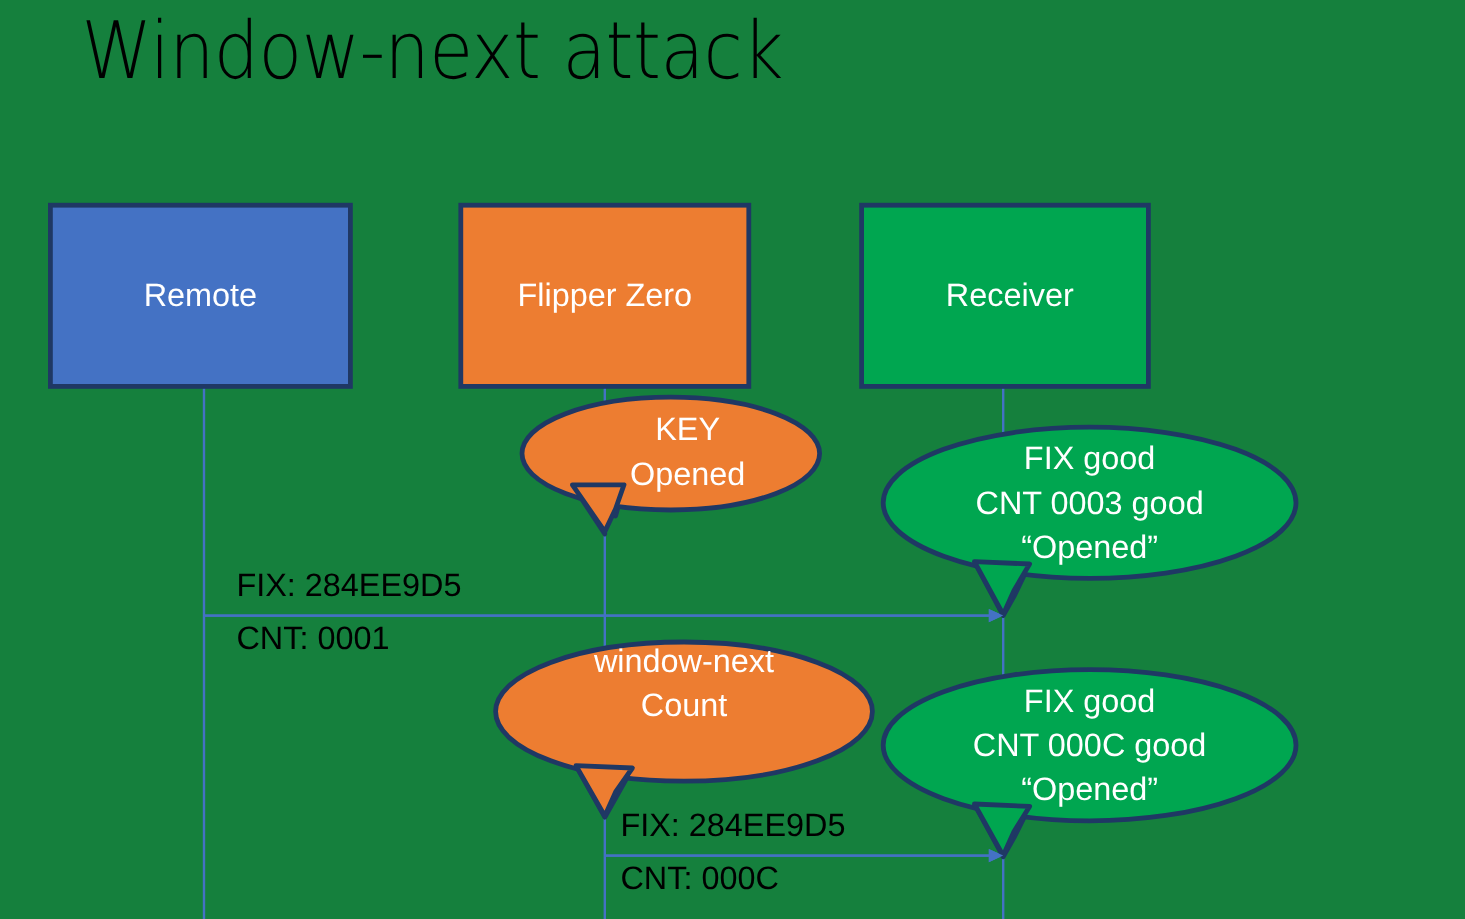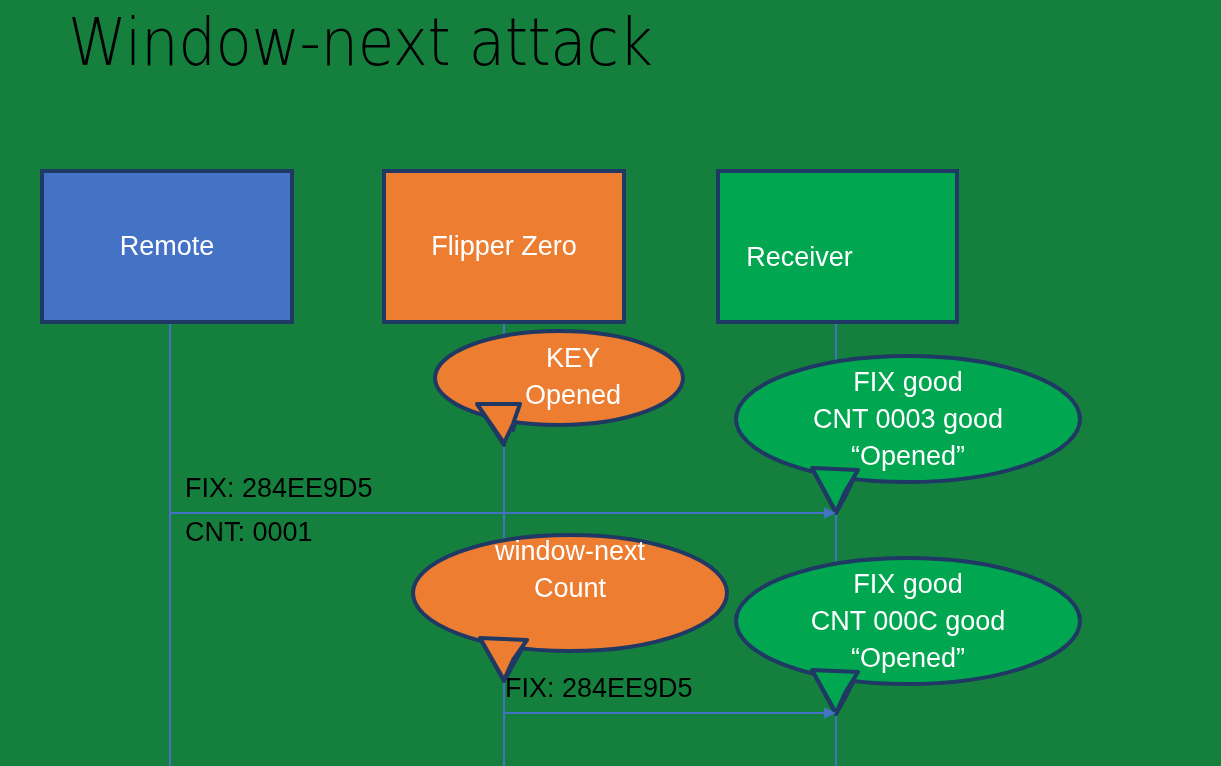--- a/index.html
+++ b/index.html
@@ -62,20 +62,21 @@
     text-align: center;
     font-family: "Liberation Sans", sans-serif;
   }
   .msg-label {
     position: absolute;
     color: #000000;
     font-size: 27px;
     line-height: 33px;
     white-space: nowrap;
     font-family: "Liberation Sans", sans-serif;
+    margin-left: 12px;
   }
 </style>
 </head>
 <body>
 
 <div id="slide">
 
   <div class="slide-title">Window-next attack</div>
 
   <svg id="diagram" viewBox="0 0 1221 766" xmlns="http://www.w3.org/2000/svg">
@@ -143,21 +144,21 @@
     </g>
 
     <line x1="170" y1="513" x2="828" y2="513" stroke="#4472C4" stroke-width="2"></line>
     <polygon points="836,513 824,507.5 824,518.5" fill="#4472C4"></polygon>
     <line x1="504" y1="713" x2="828" y2="713" stroke="#4472C4" stroke-width="2"></line>
     <polygon points="836,713 824,707.5 824,718.5" fill="#4472C4"></polygon>
   </svg>
 
   <div class="actor-label" style="left:42px; top:230px; width:250px;">Remote</div>
   <div class="actor-label" style="left:384px; top:230px; width:240px;">Flipper Zero</div>
-  <div class="actor-label" style="left:680px; top:230px; width:239px;margin-top:11px;">Receiver</div>
+  <div class="actor-label" style="left:722px; top:230px; width:239px;">Receiver</div>
 
   <div class="bubble-label" style="left:449px; top:340px; width:248px;">
     <div>KEY</div>
     <div>Opened</div>
   </div>
 
   <div class="bubble-label" style="left:736px; top:364px; width:344px;">
     <div>FIX good</div>
     <div>CNT 0003 good</div>
     <div>“Opened”</div>
@@ -171,14 +172,15 @@
   <div class="bubble-label" style="left:736px; top:566px; width:344px;">
     <div>FIX good</div>
     <div>CNT 000C good</div>
     <div>“Opened”</div>
   </div>
 
   <div class="msg-label" style="left:185px; top:472px;">FIX: 284EE9D5</div>
   <div class="msg-label" style="left:185px; top:516px;">CNT: 0001</div>
 
   <div class="msg-label" style="left:505px; top:672px;">FIX: 284EE9D5</div>
+  <div class="msg-label" style="left:505px; top:716px;">CNT: 000C</div>
 
 </div>
 
 </body></html>

